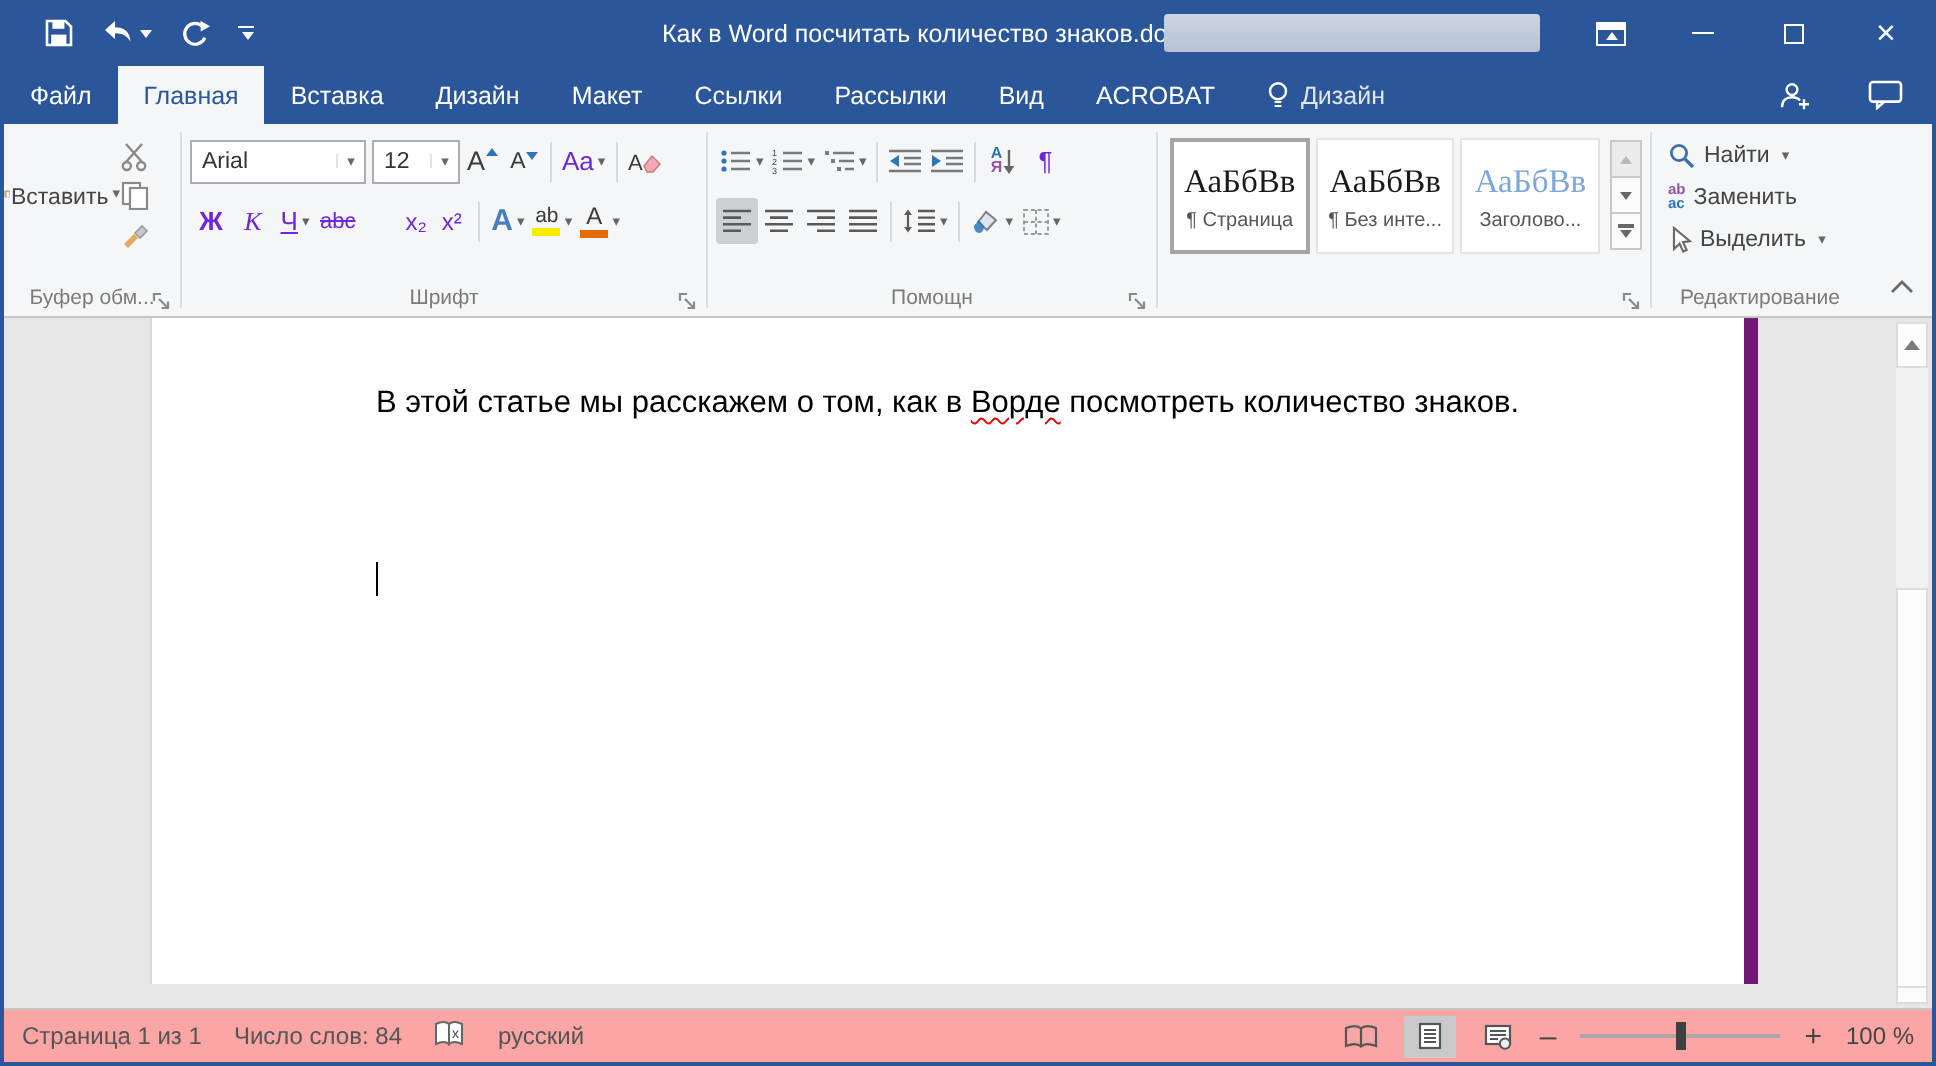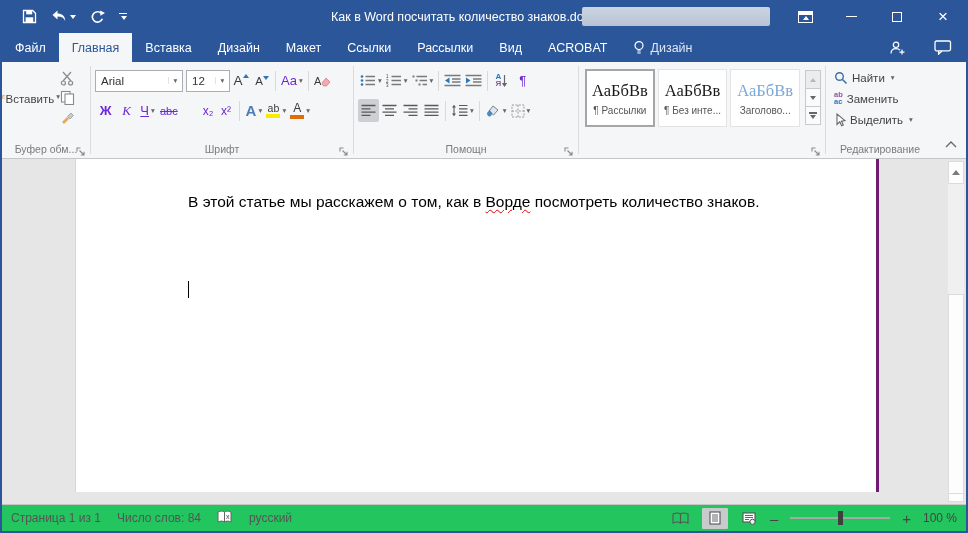--- a/index.html
+++ b/index.html
@@ -89,34 +89,34 @@
 
   
   .edit-row{display:flex;align-items:center;gap:4px;height:21px;font-size:11.5px;color:#444;padding-left:8px;}
   .replace-ic{display:flex;flex-direction:column;line-height:0.9;font-size:7.5px;font-weight:bold;}
   .replace-ic .t1{color:#9354a1;}
   .replace-ic .t2{color:#2e75b6;}
   .collapse-btn{position:absolute;right:9px;bottom:6px;}
 
   
   .docarea{flex:1;background:#e6e6e6;position:relative;overflow:hidden;}
-  .page{position:absolute;left:73px;width:804px;top:0;bottom:12px;background:#fff;border-left:1px solid #d8d8d8;border-right:3px solid #701a75;}
+  .page{position:absolute;left:73px;width:804px;top:0;bottom:12px;background:#fff;border-left:1px solid #d8d8d8;border-right:7px solid #701a75;}
   .doc-par{margin:34px 0 0 0;padding-left:112px;font-size:15.5px;color:#000;line-height:17px;}
   .misspell{text-decoration:underline;text-decoration-style:wavy;text-decoration-color:#e60000;text-decoration-thickness:1px;text-underline-offset:2px;}
   .caret{position:absolute;left:112px;top:122px;width:1.3px;height:17px;background:#000;animation:blink 1.1s steps(1) infinite;}
   @keyframes blink{50%{opacity:0;}}
   .vscroll{position:absolute;right:2px;top:2px;bottom:2px;width:16px;background:#f0f0f0;display:flex;flex-direction:column;}
   .scrollbtn{height:23px;background:#fdfdfd;border:1px solid #dcdcdc;display:flex;align-items:center;justify-content:center;flex:none;}
   .scrolltrack{flex:1;position:relative;}
   .scrollthumb{position:absolute;left:0;right:0;top:110px;height:200px;background:#fdfdfd;border:1px solid #dcdcdc;}
   .tri.s-up{border-bottom:5px solid #7a7a7a;border-left-width:4px;border-right-width:4px;}
   .tri.s-dn{border-top:5px solid #7a7a7a;border-left-width:4px;border-right-width:4px;}
 
   
-  .statusbar{height:27px;background:#22c55e;border-top:1px solid #c6c6c6;display:flex;align-items:center;flex:none;font-size:12px;color:#555;}
+  .statusbar{height:27px;background:#fca5a5;border-top:1px solid #c6c6c6;display:flex;align-items:center;flex:none;font-size:12px;color:#555;}
   .sb-item{margin-left:16px;white-space:nowrap;}
   .sb-item:first-child{margin-left:9px;}
   .sb-right{margin-left:auto;display:flex;align-items:center;gap:8px;padding-right:9px;}
   .viewbtn{width:26px;height:21px;display:flex;align-items:center;justify-content:center;border-radius:1px;}
   .viewbtn.sel{background:#c8cacc;}
   .zoomtrack{width:100px;height:2px;background:#a8a8a8;position:relative;margin:0 4px;}
   .zoomhandle{position:absolute;left:48px;top:-6px;width:5px;height:14px;background:#3f3f3f;}
   .zsign{font-size:15px;color:#444;line-height:1;}
   .zoomval{min-width:38px;text-align:right;color:#444;}
 </style>
@@ -451,21 +451,21 @@
             <path d="M3.5 3.5 L8 8 M8 4.8 V8 H4.8" fill="none" stroke="#8a8a8a" stroke-width="1.1"></path>
           </svg>
       </span>
     </div>
     <div class="gsep"></div>
 
     <div class="group" style="width:246px;">
       <div class="stylecards">
         <div class="scard sel">
           <span class="prev">АаБбВв</span>
-          <span class="sname">¶ Рассылки</span>
+          <span class="sname">¶ Страница</span>
         </div>
         <div class="scard">
           <span class="prev">АаБбВв</span>
           <span class="sname">¶ Без инте...</span>
         </div>
         <div class="scard heading">
           <span class="prev">АаБбВв</span>
           <span class="sname">Заголово...</span>
         </div>
         <div class="galbtns">

